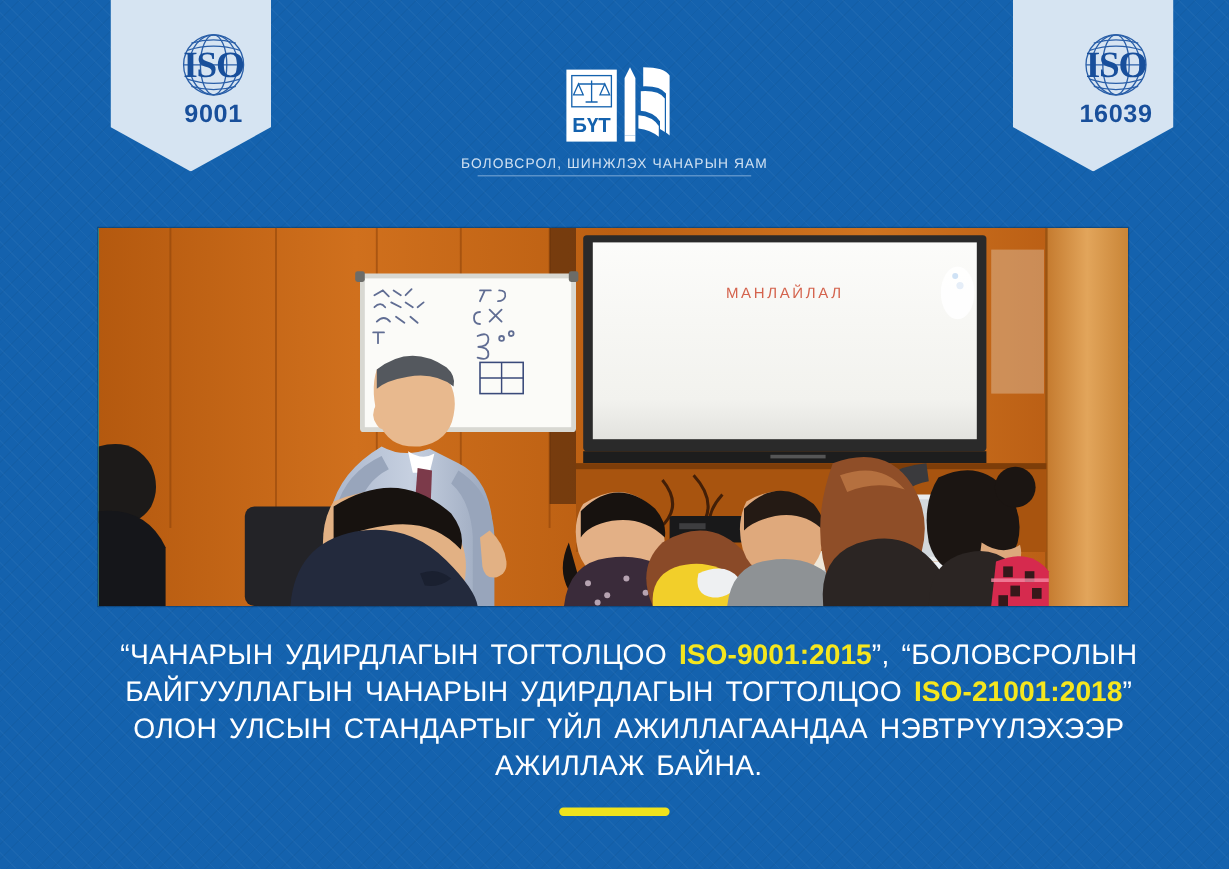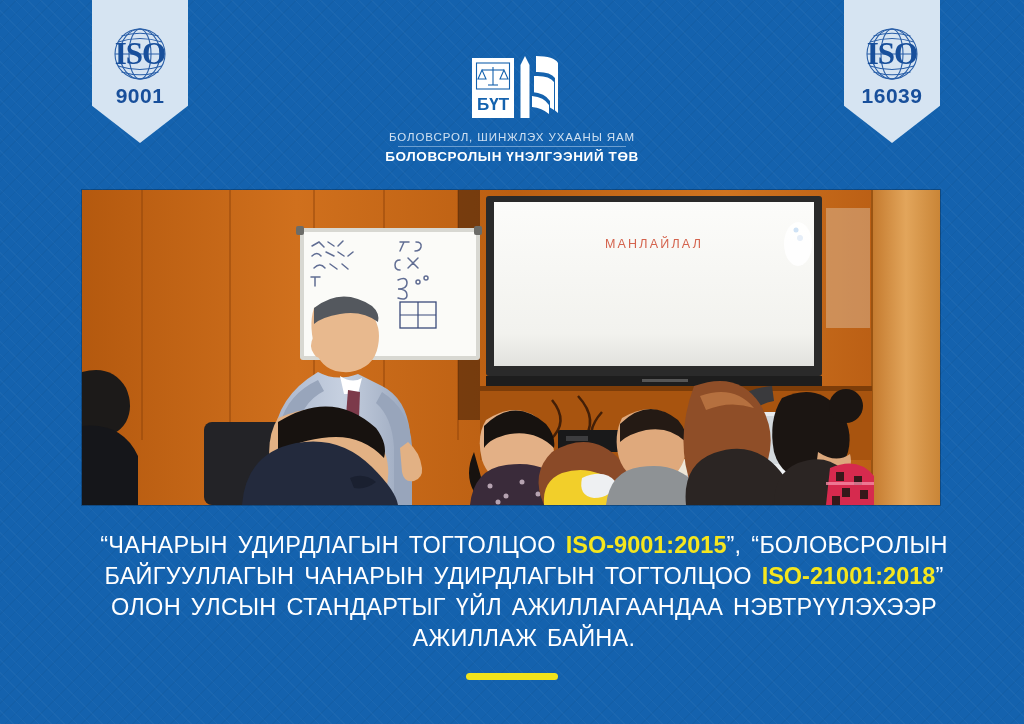--- a/index.html
+++ b/index.html
@@ -19,20 +19,21 @@
     z-index:0;
   }
 
   
   .ribbon{
     position:absolute;top:0;width:96px;height:143px;
     background:#d6e4f2;
     clip-path:polygon(0 0,100% 0,100% 74%,50% 100%,0 74%);
     display:flex;flex-direction:column;align-items:center;
     z-index:3;
+    padding-left:38px;
   }
   #ribbon-left{left:92px;}
   #ribbon-right{left:844px;}
   .ribbon .iso-mark{position:relative;width:84px;height:58px;margin-top:25px;}
   .ribbon .iso-mark svg{position:absolute;left:50%;top:50%;transform:translate(-50%,-50%);}
   .ribbon .iso-word{
     position:absolute;left:0;top:0;width:84px;height:58px;
     display:flex;align-items:center;justify-content:center;
     font-weight:bold;font-size:31px;color:#184f9b;letter-spacing:-1px;
     font-family:"Liberation Serif","DejaVu Serif",serif;
@@ -145,23 +146,22 @@
 
       <g fill="#ffffff">
         <path d="M88 8 q18 0 22 7 l0 50 q-6 -7 -22 -7 Z"></path>
         <path d="M86 24 q16 -1 21 6 l0 34 q-8 -7 -21 -6 Z" fill="#1462ae"></path>
         <path d="M86 28 q15 -1 20 6 l0 28 q-8 -6 -20 -5 Z" fill="#ffffff"></path>
         <path d="M84 44 q13 1 18 9 l0 14 q-7 -7 -18 -8 Z" fill="#1462ae"></path>
         <path d="M84 48 q12 1 17 9 l0 9 q-7 -6 -17 -7 Z" fill="#ffffff"></path>
       </g>
     </svg>
   </div>
-  <div id="ministry-line-1">БОЛОВСРОЛ, ШИНЖЛЭХ УХААНЫ ЯАМ</div>
+  <div id="ministry-line-1">БОЛОВСРОЛ, ШИНЖЛЭХ ЧАНАРЫН ЯАМ</div>
   <div id="ministry-rule"></div>
-  <div id="ministry-line-2">БОЛОВСРОЛЫН ҮНЭЛГЭЭНИЙ ТӨВ</div>
 </div>
 
 <div id="photo-frame">
   <svg width="858" height="315" viewBox="0 0 858 315">
     <defs>
       <linearGradient id="wood" x1="0" y1="0" x2="1" y2="0">
         <stop offset="0" stop-color="#b4590f"></stop>
           <stop offset=".25" stop-color="#d0701d"></stop>
         <stop offset=".5" stop-color="#bb5f12"></stop>
           <stop offset=".75" stop-color="#cf7420"></stop>

